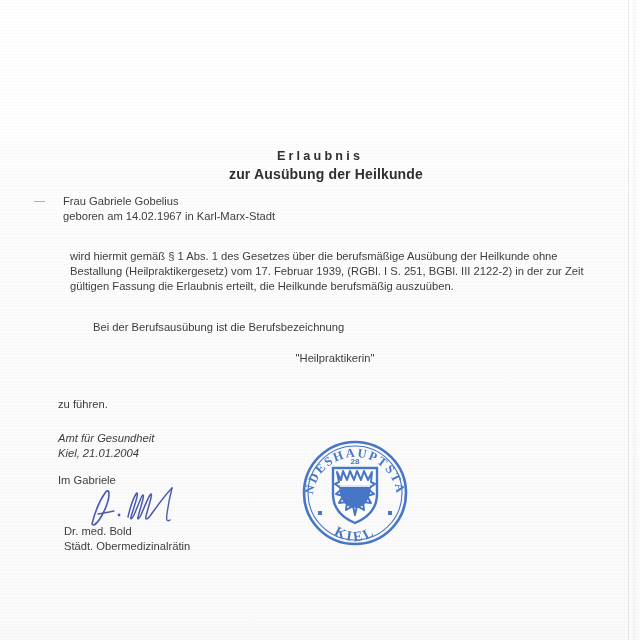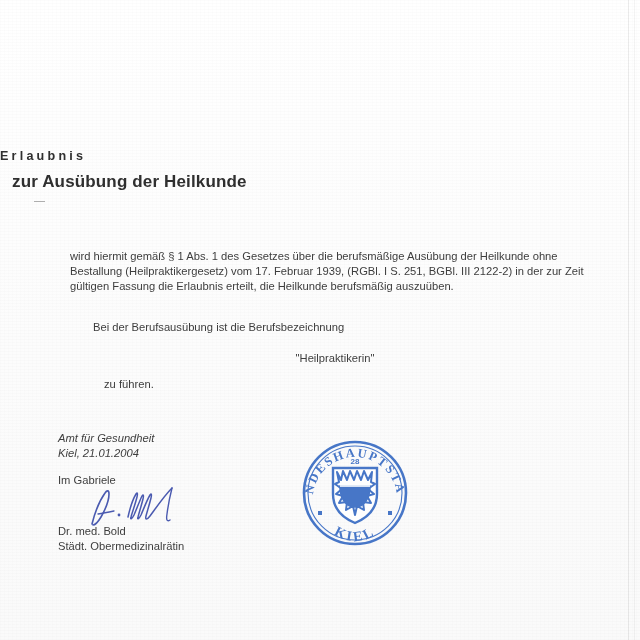--- a/index.html
+++ b/index.html
@@ -60,35 +60,36 @@
     color: #3d3d3d;
     white-space: pre;
   }
 
   
   #title-block {
     position: absolute;
     top: 148px;
     left: 0;
     width: 640px;
+    text-align: center;
   }
   #title-main {
     font-size: 12.6px;
     font-weight: bold;
     letter-spacing: 3.2px;
     color: #2f2f2f;
     line-height: 16px;
   }
   #title-sub {
-    font-size: 17px;
+    font-size: 14px;
     font-weight: bold;
     letter-spacing: 0.15px;
     color: #2f2f2f;
     line-height: 17px;
-    margin-top: 9px;
+    margin-top: 2px;
     padding-left: 12px;
   }
 
   
   #margin-dash {
     position: absolute;
     top: 201px;
     left: 34px;
     width: 11px;
     height: 1px;
@@ -121,38 +122,37 @@
   #profession-title {
     top: 351px;
     left: 0;
     width: 640px;
     text-align: center;
     padding-left: 30px;
     box-sizing: border-box;
     white-space: normal;
   }
   #closing {
-    top: 377px;
-    left: 58px;
-    margin-left: 46px;
+    top: 397px;
+    left: 58px;
   }
 
   
   #office-block {
     top: 431px;
     left: 58px;
     font-style: italic;
   }
   #order-line {
     top: 473px;
     left: 58px;
   }
   #signer-block {
     top: 524px;
-    left: 58px;
+    left: 64px;
   }
 
   
   #signature {
     position: absolute;
     top: 484px;
     left: 84px;
     width: 120px;
     height: 46px;
   }
@@ -176,20 +176,22 @@
   <div id="right-edge"></div>
   <div id="right-edge-2"></div>
 
   <div id="title-block">
     <div id="title-main">Erlaubnis</div>
     <div id="title-sub">zur Ausübung der Heilkunde</div>
   </div>
 
   <div id="margin-dash"></div>
 
+  <div class="doc-text" id="recipient">Frau Gabriele Gobelius
+geboren am 14.02.1967 in Karl-Marx-Stadt</div>
 
   <div class="doc-text" id="main-paragraph">wird hiermit gemäß § 1 Abs. 1 des Gesetzes über die berufsmäßige Ausübung der Heilkunde ohne Bestallung (Heilpraktikergesetz) vom 17. Februar 1939, (RGBl. I S. 251, BGBl. III 2122-2) in der zur Zeit gültigen Fassung die Erlaubnis erteilt, die Heilkunde berufsmäßig auszuüben.</div>
 
   <div class="doc-text" id="profession-intro">Bei der Berufsausübung ist die Berufsbezeichnung</div>
 
   <div class="doc-text" id="profession-title">"Heilpraktikerin"</div>
 
   <div class="doc-text" id="closing">zu führen.</div>
 
   <div class="doc-text" id="office-block">Amt für Gesundheit

